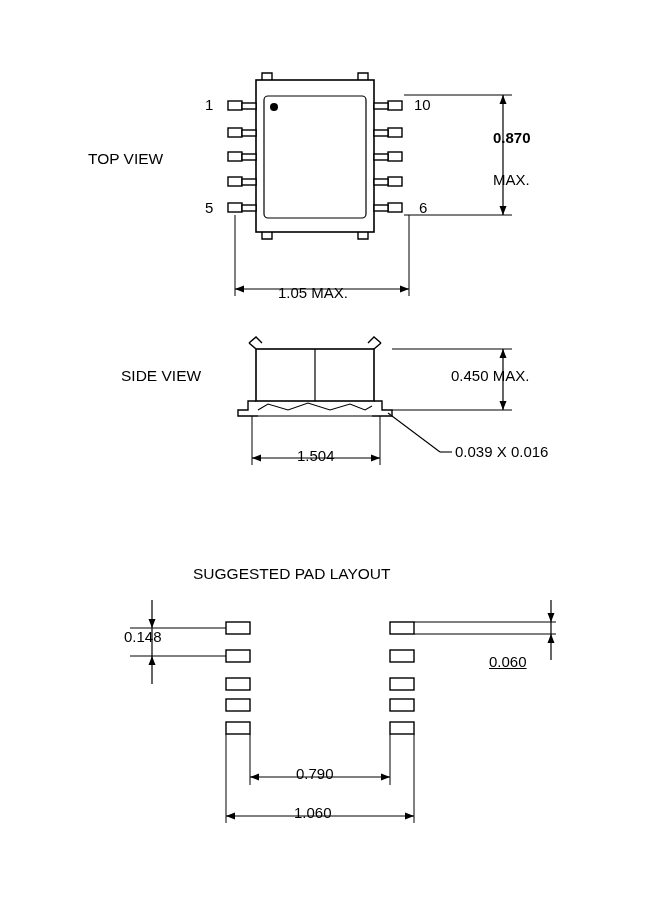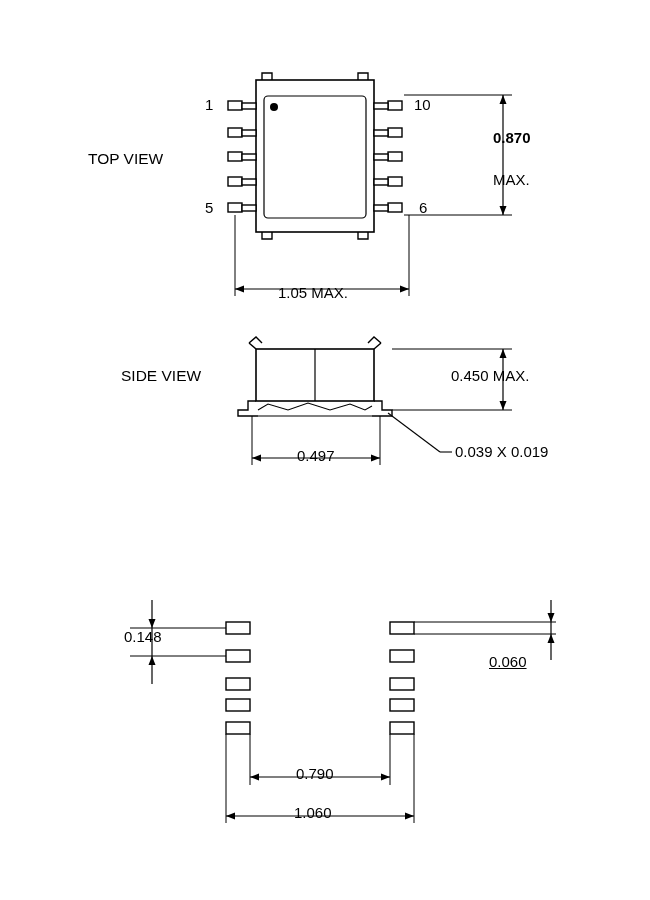--- a/index.html
+++ b/index.html
@@ -199,36 +199,37 @@
         <polygon points="414,816 405,812.5 405,819.5" fill="#000" stroke="none"></polygon>
       </g>
 
     </g>
   </svg>
 
   <div class="lbl big" style="left:88px; top:150px;">TOP VIEW</div>
 
   <div class="lbl big" style="left:96px; top:367px;margin-left:25px;">SIDE VIEW</div>
 
+  <div class="lbl big" style="left:193px; top:565px;">SUGGESTED PAD LAYOUT</div>
 
   <div class="lbl" style="left:205px; top:96px;">1</div>
   <div class="lbl" style="left:414px; top:96px;">10</div>
   <div class="lbl" style="left:205px; top:199px;">5</div>
   <div class="lbl" style="left:419px; top:199px;">6</div>
 
   <div class="lbl" style="left:493px; top:129px;font-weight:bold;">0.870</div>
   <div class="lbl" style="left:493px; top:171px;">MAX.</div>
 
   <div class="lbl" style="left:278px; top:284px;">1.05 MAX.</div>
 
   <div class="lbl" style="left:451px; top:367px;">0.450 MAX.</div>
 
-  <div class="lbl" style="left:297px; top:447px;">0.497</div>
-
-  <div class="lbl" style="left:455px; top:443px;">0.039 X 0.019</div>
+  <div class="lbl" style="left:297px; top:447px;">1.504</div>
+
+  <div class="lbl" style="left:455px; top:443px;">0.039 X 0.016</div>
 
   <div class="lbl" style="left:124px; top:628px;">0.148</div>
 
   <div class="lbl" style="left:489px; top:653px;text-decoration:underline;">0.060</div>
 
   <div class="lbl" style="left:296px; top:765px;">0.790</div>
 
   <div class="lbl" style="left:294px; top:804px;">1.060</div>
 
 </div>

